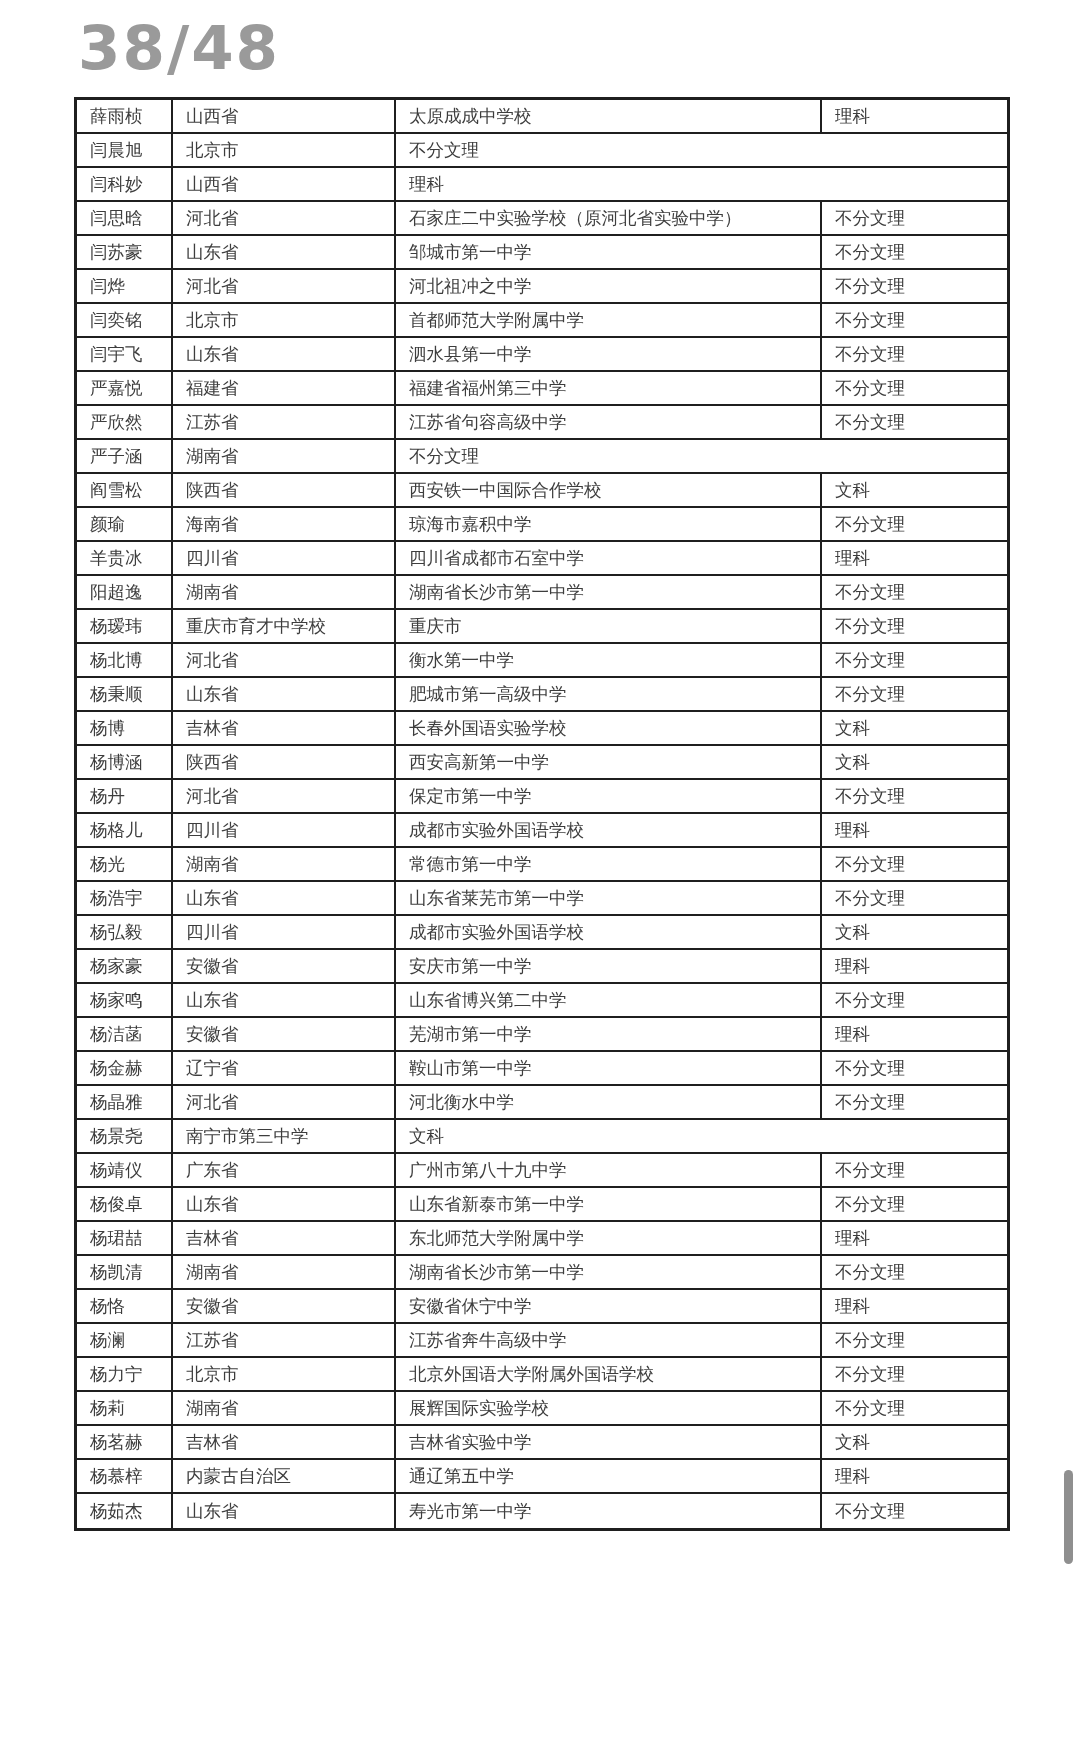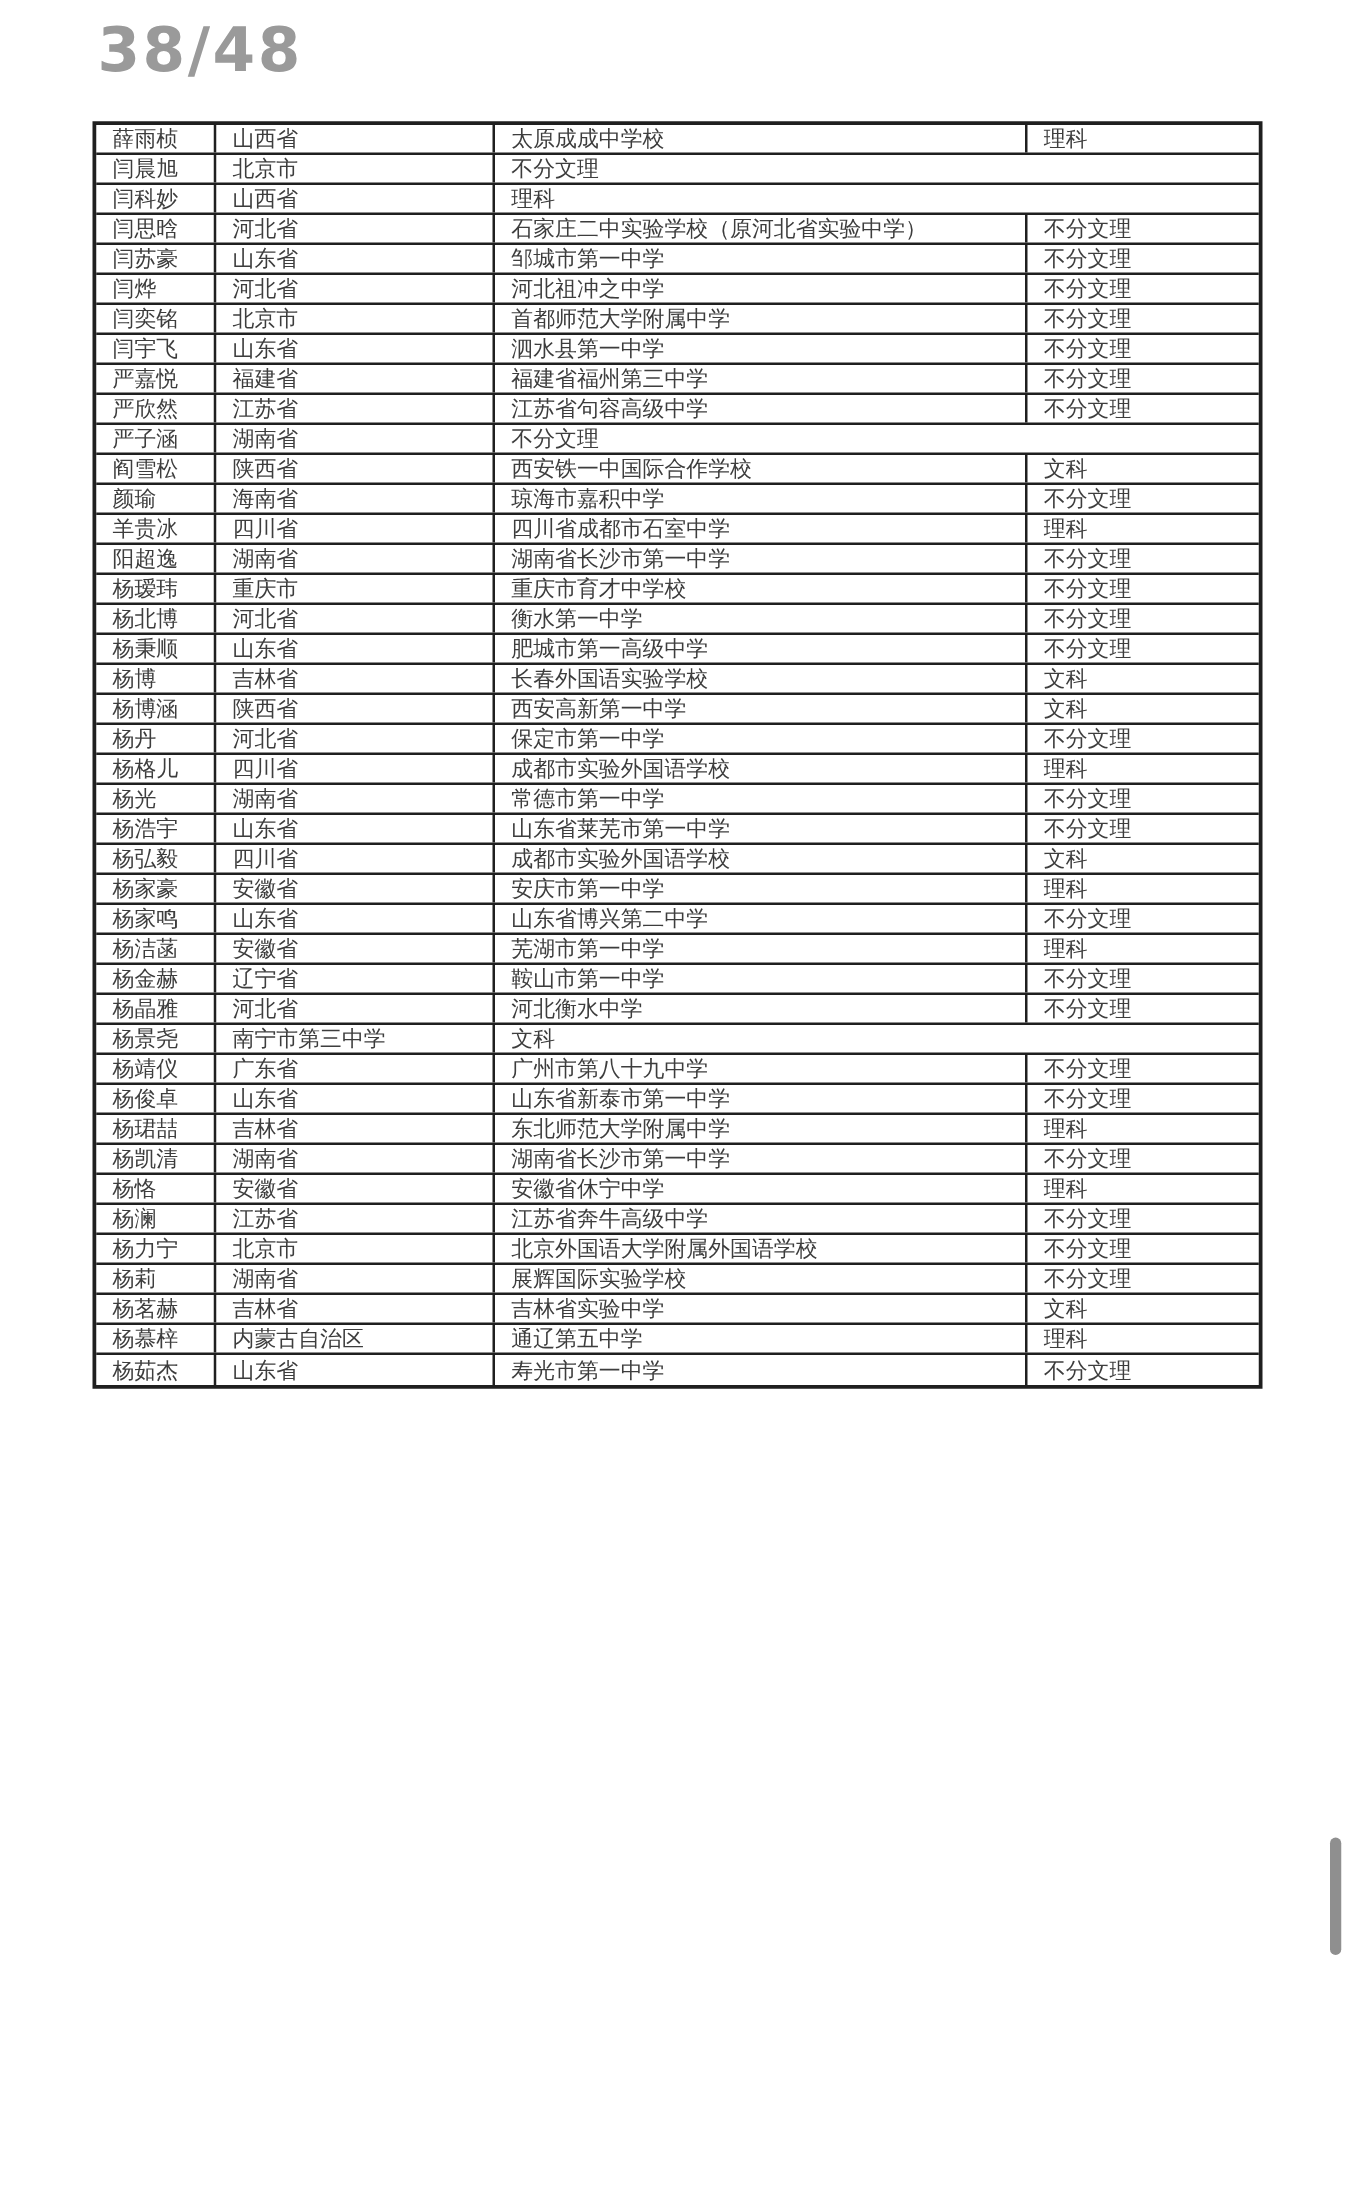--- a/index.html
+++ b/index.html
@@ -7,38 +7,38 @@
   .page {
     position:relative;
     width:1080px; height:1759px;
     background:#ffffff;
     overflow:hidden;
     font-family:"DejaVu Sans","Liberation Sans",sans-serif;
   }
   .page-indicator {
     position:absolute;
     left:78px; top:12px;
-    font-size:49px;
+    font-size:61px;
     font-weight:600;
     letter-spacing:2px;
     color:#9a9a9a;
     user-select:none;
   }
   .roster-table {
     position:absolute;
     left:74px; top:97px;
     width:936px;
     border:3px solid #1f1f1f;
     box-sizing:border-box;
     background:#ffffff;
   }
   .row {
     display:grid;
     grid-template-columns:96px 223px 426px 1fr;
-    height:24px;
+    height:34px;
     border-bottom:2.5px solid #1f1f1f;
     box-sizing:border-box;
   }
   .row:last-child { border-bottom:none; }
   .cell {
     display:flex;
     align-items:center;
     padding-left:13px;
     font-size:17.5px;
     color:#3d3d3d;
@@ -145,22 +145,22 @@
         <div class="cell track">理科</div>
       </div>
       <div class="row">
         <div class="cell name">阳超逸</div>
         <div class="cell province">湖南省</div>
         <div class="cell school">湖南省长沙市第一中学</div>
         <div class="cell track">不分文理</div>
       </div>
       <div class="row">
         <div class="cell name">杨瑷玮</div>
+        <div class="cell school">重庆市育才中学校</div>
         <div class="cell province">重庆市</div>
-        <div class="cell school">重庆市育才中学校</div>
         <div class="cell track">不分文理</div>
       </div>
       <div class="row">
         <div class="cell name">杨北博</div>
         <div class="cell province">河北省</div>
         <div class="cell school">衡水第一中学</div>
         <div class="cell track">不分文理</div>
       </div>
       <div class="row">
         <div class="cell name">杨秉顺</div>

